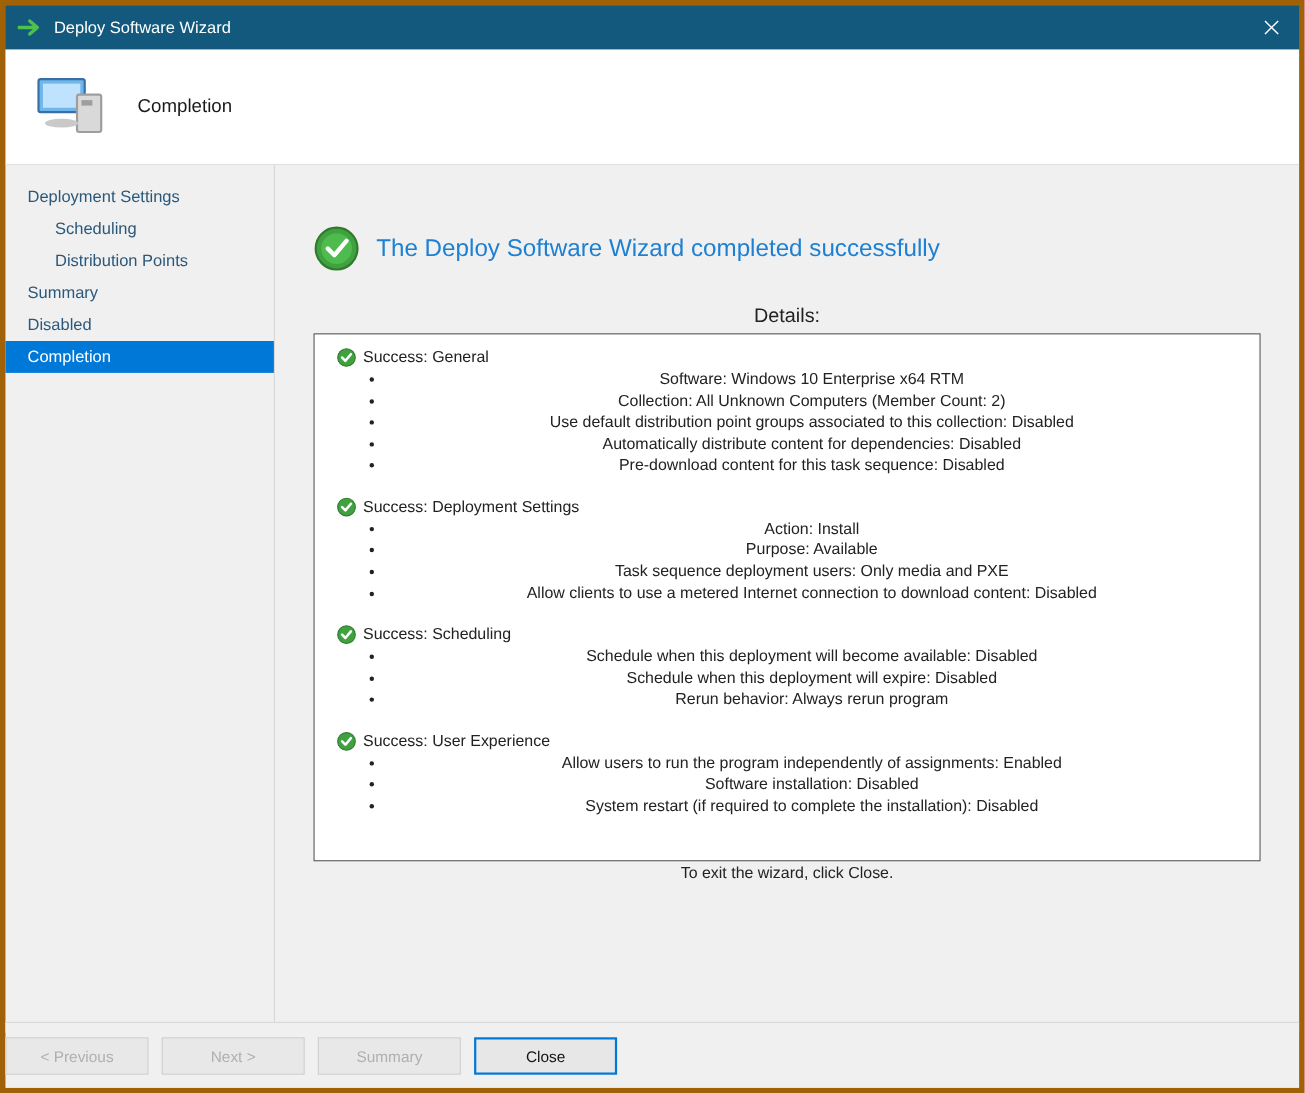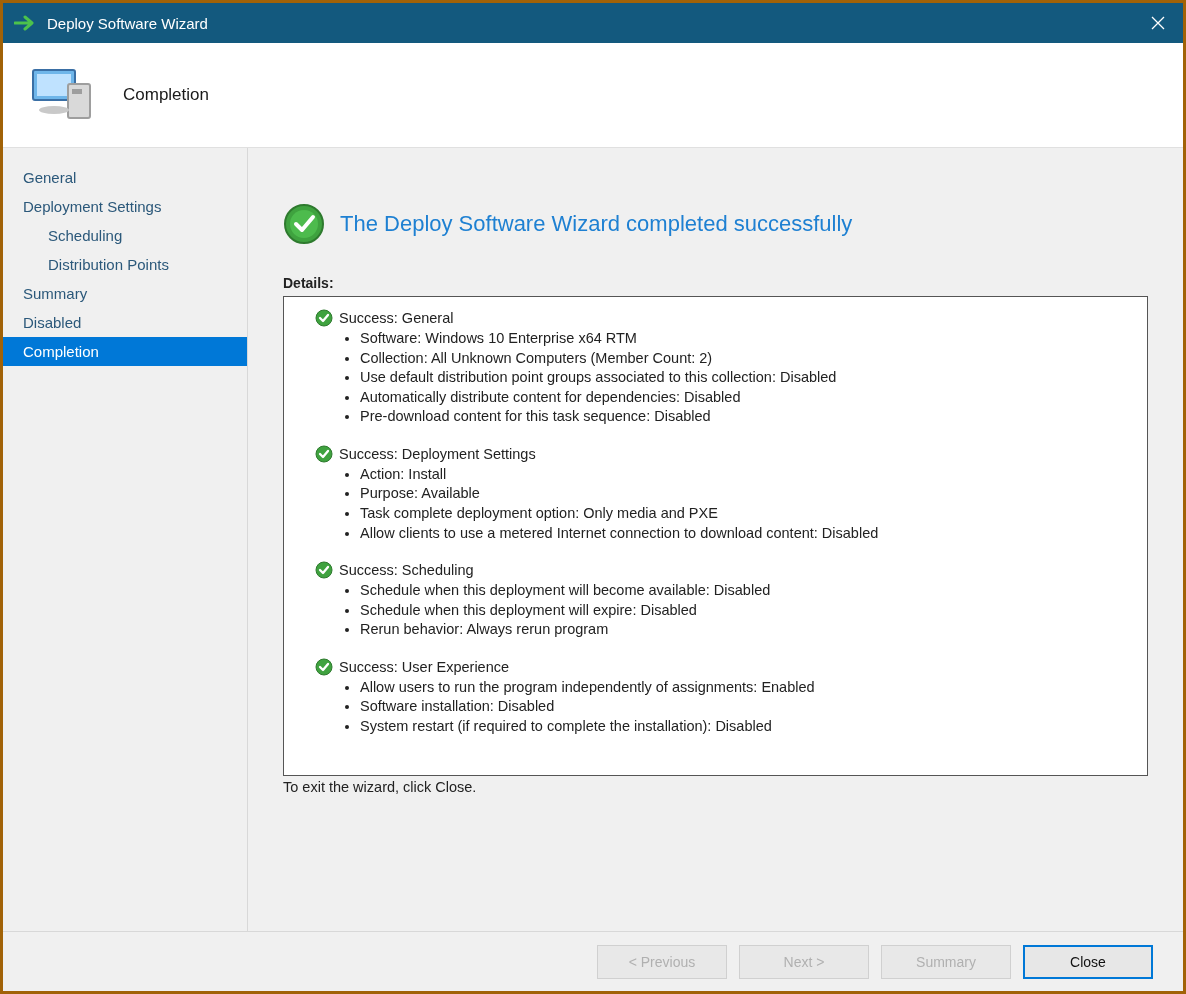--- a/index.html
+++ b/index.html
@@ -1,43 +1,43 @@
 <!DOCTYPE html>
 <html><head>
 <meta charset="utf-8">
 <style>
   * { box-sizing: border-box; margin: 0; padding: 0; }
   html, body { width: 1186px; height: 994px; font-family: "Segoe UI", Tahoma, sans-serif; font-size: 14px; background:#fff;}
-  .wizard-frame { width: 1186px; height: 994px; border: 3px solid #a16207; background:#ec4899; position:relative;}
+  .wizard-frame { width: 1186px; height: 994px; border: 5px solid #a16207; background:#ec4899; position:relative;}
   .titlebar { height: 40px; background:#13597e; color:#fff; display:flex; align-items:center; padding:0 0 0 10px;}
   .titlebar .title-icon { width:26px; height:18px; display:flex; align-items:center; justify-content:center; margin-right:8px;}
   .titlebar .title-label { font-size:15px; color:#fff; }
   .titlebar .close-btn { margin-left:auto; width:50px; height:40px; display:flex; align-items:center; justify-content:center; cursor:pointer;}
   .titlebar .close-btn svg { stroke:#fff;}
   .header-band { height:105px; background:#fff; border-bottom:1px solid #e0e0e0; display:flex; align-items:center; padding-left:20px;}
   .header-icon { width:80px; height:70px; display:flex; align-items:center; justify-content:center;}
   .header-title { font-size:17px; margin-left:20px; color:#1a1a1a;}
   .main-area { display:flex; height: calc(994px - 40px - 105px - 60px); }
   .sidebar { width:245px; background:#f0f0f0; border-right:1px solid #d8d8d8; padding-top:15px;}
   .sidebar .nav-item { padding:6px 0 6px 20px; font-size:15px; color:#2b587a; cursor:pointer;}
   .sidebar .nav-item.sub { padding-left:45px;}
   .sidebar .nav-item.selected { background:#0078d7; color:#fff;}
-  .content { flex:1; padding: 30px 35px 0 35px; background:#f0f0f0; position:relative;}
+  .content { flex:1; padding: 30px 35px 0 35px; background:#f0f0f0; position:relative;text-align:center;}
   .success-row { display:flex; align-items:center; margin-bottom:30px; margin-top:25px;}
   .success-row .big-check { width:42px; height:42px; margin-right:15px;}
   .success-row .success-title { font-size:22px; color:#1e80d2;}
-  .details-label { font-size:14px; color:#222; margin-bottom:5px;font-weight:bold;}
-  .details-box { border:1px solid #555; background:#fff; width:100%; height:480px; overflow-y:scroll; padding:12px 31px; font-size:14.5px; color:#222;}
+  .details-label { font-size:18px; color:#222; margin-bottom:5px;}
+  .details-box { border:1px solid #555; background:#fff; width:100%; height:480px; overflow-y:scroll; padding:12px 20px; font-size:14.5px; color:#222;}
   .dg { margin-bottom:18px;}
   .dg-head { display:flex; align-items:center;}
   .dg-head .mini-check { width:18px; height:18px; margin-right:6px;}
   .dg ul { list-style: disc; margin-left:45px; margin-top:2px;}
   .dg ul li { line-height:1.35;}
   .exit-hint { margin-top:3px; font-size:14.5px; color:#222;}
-  .footer { position:absolute; bottom:0; left:0; right:0; height:60px; border-top:1px solid #d8d8d8; background:#f0f0f0; display:flex; align-items:center; justify-content:flex-end; padding-right:30px; gap:12px;}
+  .footer { position:absolute; bottom:0; left:0; right:0; height:60px; border-top:1px solid #d8d8d8; background:#f0f0f0; display:flex; align-items:center; padding-right:30px; gap:12px;}
   .btn { width:130px; height:34px; border:1px solid #adadad; background:#e1e1e1; font-size:14px; color:#555; display:flex; align-items:center; justify-content:center; cursor:pointer;}
   .btn.disabled { color:#b0b0b0; background:#e8e8e8; border-color:#d0d0d0; cursor:default;}
   .btn.primary { border:2px solid #0078d7; background:#e7e7e7; color:#111;}
   
   .details-box::-webkit-scrollbar { width:18px;}
   .details-box::-webkit-scrollbar-track { background:#f0f0f0; border-left:1px solid #ccc;}
   .details-box::-webkit-scrollbar-thumb { background:#c7c7c7; border:1px solid #aaa;}
 </style>
 </head>
 <body>
@@ -67,21 +67,20 @@
         <rect x="44" y="25" width="10" height="5" fill="#9e9e9e"></rect>
         <ellipse cx="26" cy="46" rx="15" ry="4" fill="#c9c9c9"></ellipse>
       </svg>
     </span>
     <div class="header-title">Completion</div>
   </div>
 
   <div class="main-area">
 
     <div class="sidebar" id="sidebar">
-        <div class="nav-item">General</div>
         <div class="nav-item">Deployment Settings</div>
         <div class="nav-item sub">Scheduling</div>
         <div class="nav-item sub">Distribution Points</div>
         <div class="nav-item">Summary</div>
         <div class="nav-item">Disabled</div>
         <div class="nav-item selected">Completion</div>
       </div>
 
     <div class="content">
 
@@ -119,21 +118,21 @@
             <div class="dg-head">
               <span class="mini-check"><svg width="18" height="18" viewBox="0 0 18 18">
                   <circle cx="9" cy="9" r="8" fill="#3fa23f" stroke="#2e7a2e" stroke-width="1"></circle>
                   <path d="M5 9 L8 12 L13 6" stroke="#fff" stroke-width="2.3" fill="none" stroke-linecap="round" stroke-linejoin="round"></path>
                 </svg></span>
               <span>Success: Deployment Settings</span>
             </div>
             <ul>
               <li>Action: Install</li>
               <li>Purpose: Available</li>
-              <li>Task complete deployment option: Only media and PXE</li>
+              <li>Task sequence deployment users: Only media and PXE</li>
               <li>Allow clients to use a metered Internet connection to download content: Disabled</li>
             </ul>
           </div>
           <div class="dg">
             <div class="dg-head">
               <span class="mini-check"><svg width="18" height="18" viewBox="0 0 18 18">
                   <circle cx="9" cy="9" r="8" fill="#3fa23f" stroke="#2e7a2e" stroke-width="1"></circle>
                   <path d="M5 9 L8 12 L13 6" stroke="#fff" stroke-width="2.3" fill="none" stroke-linecap="round" stroke-linejoin="round"></path>
                 </svg></span>
               <span>Success: Scheduling</span>

